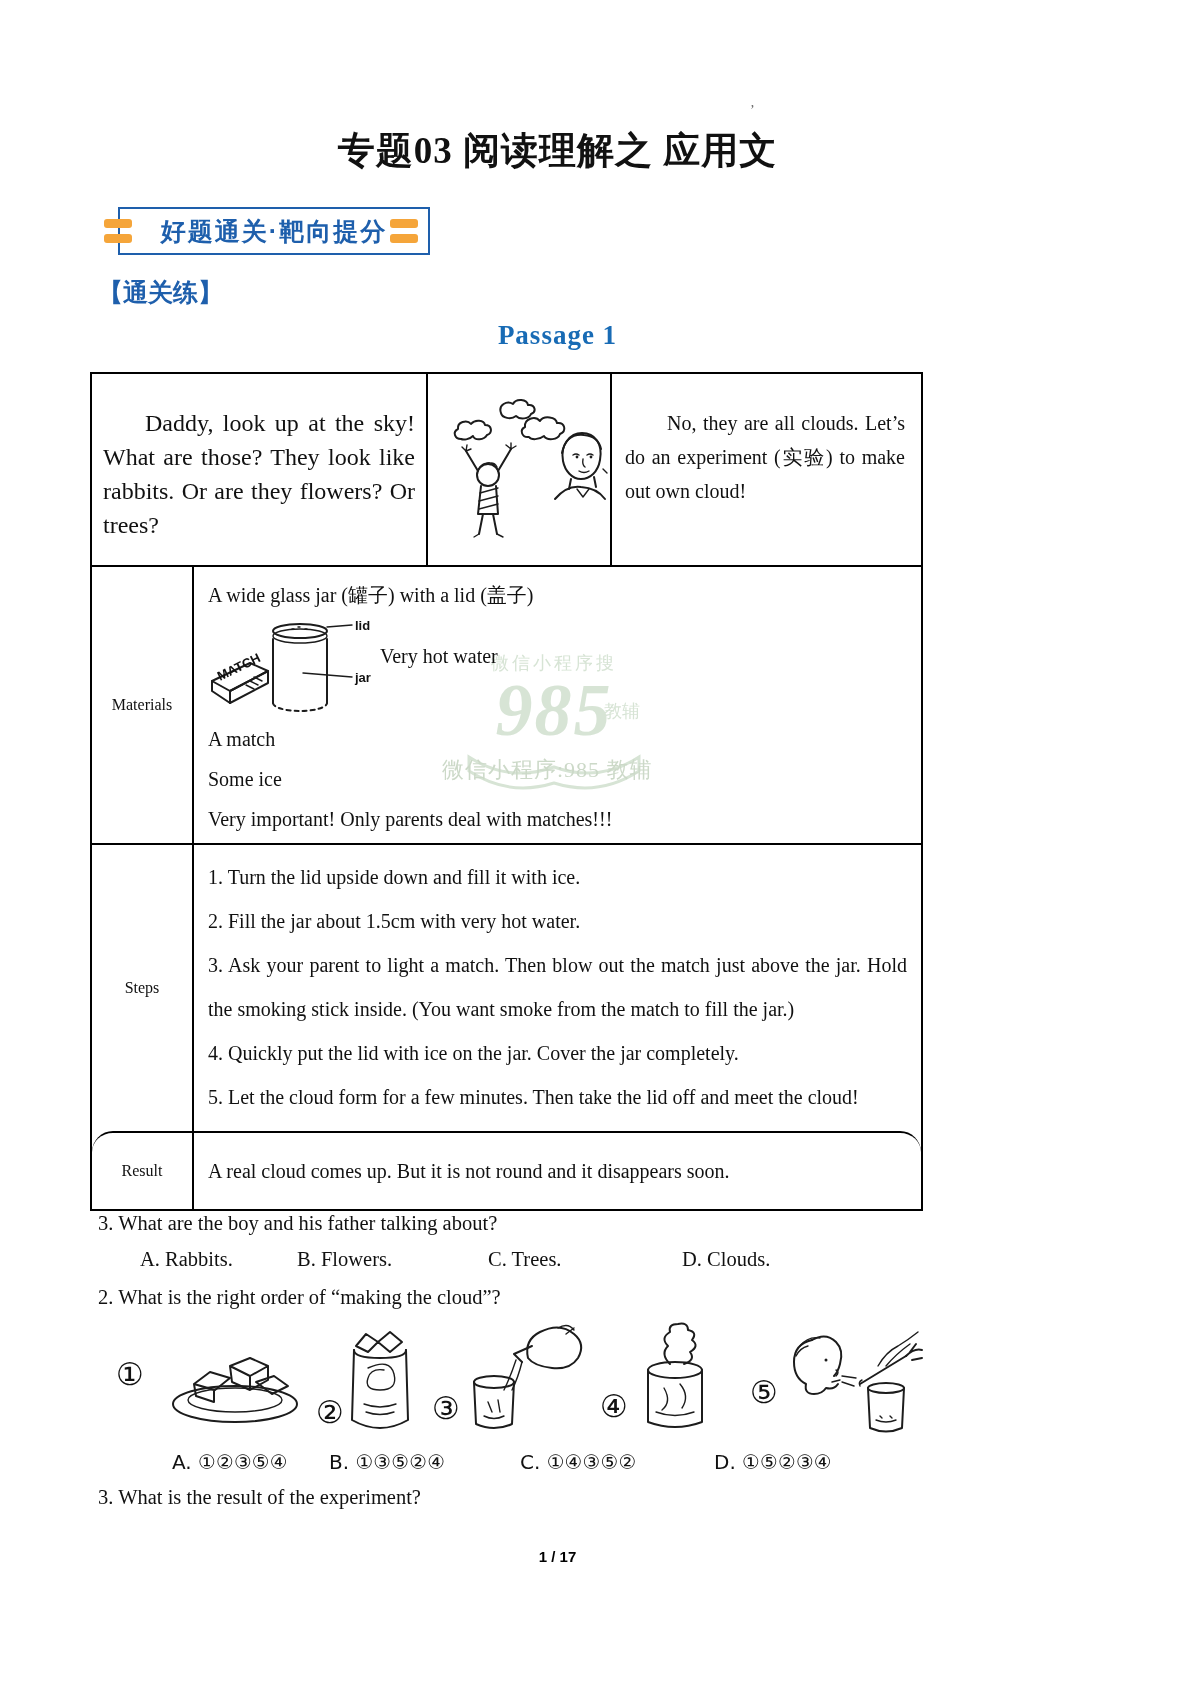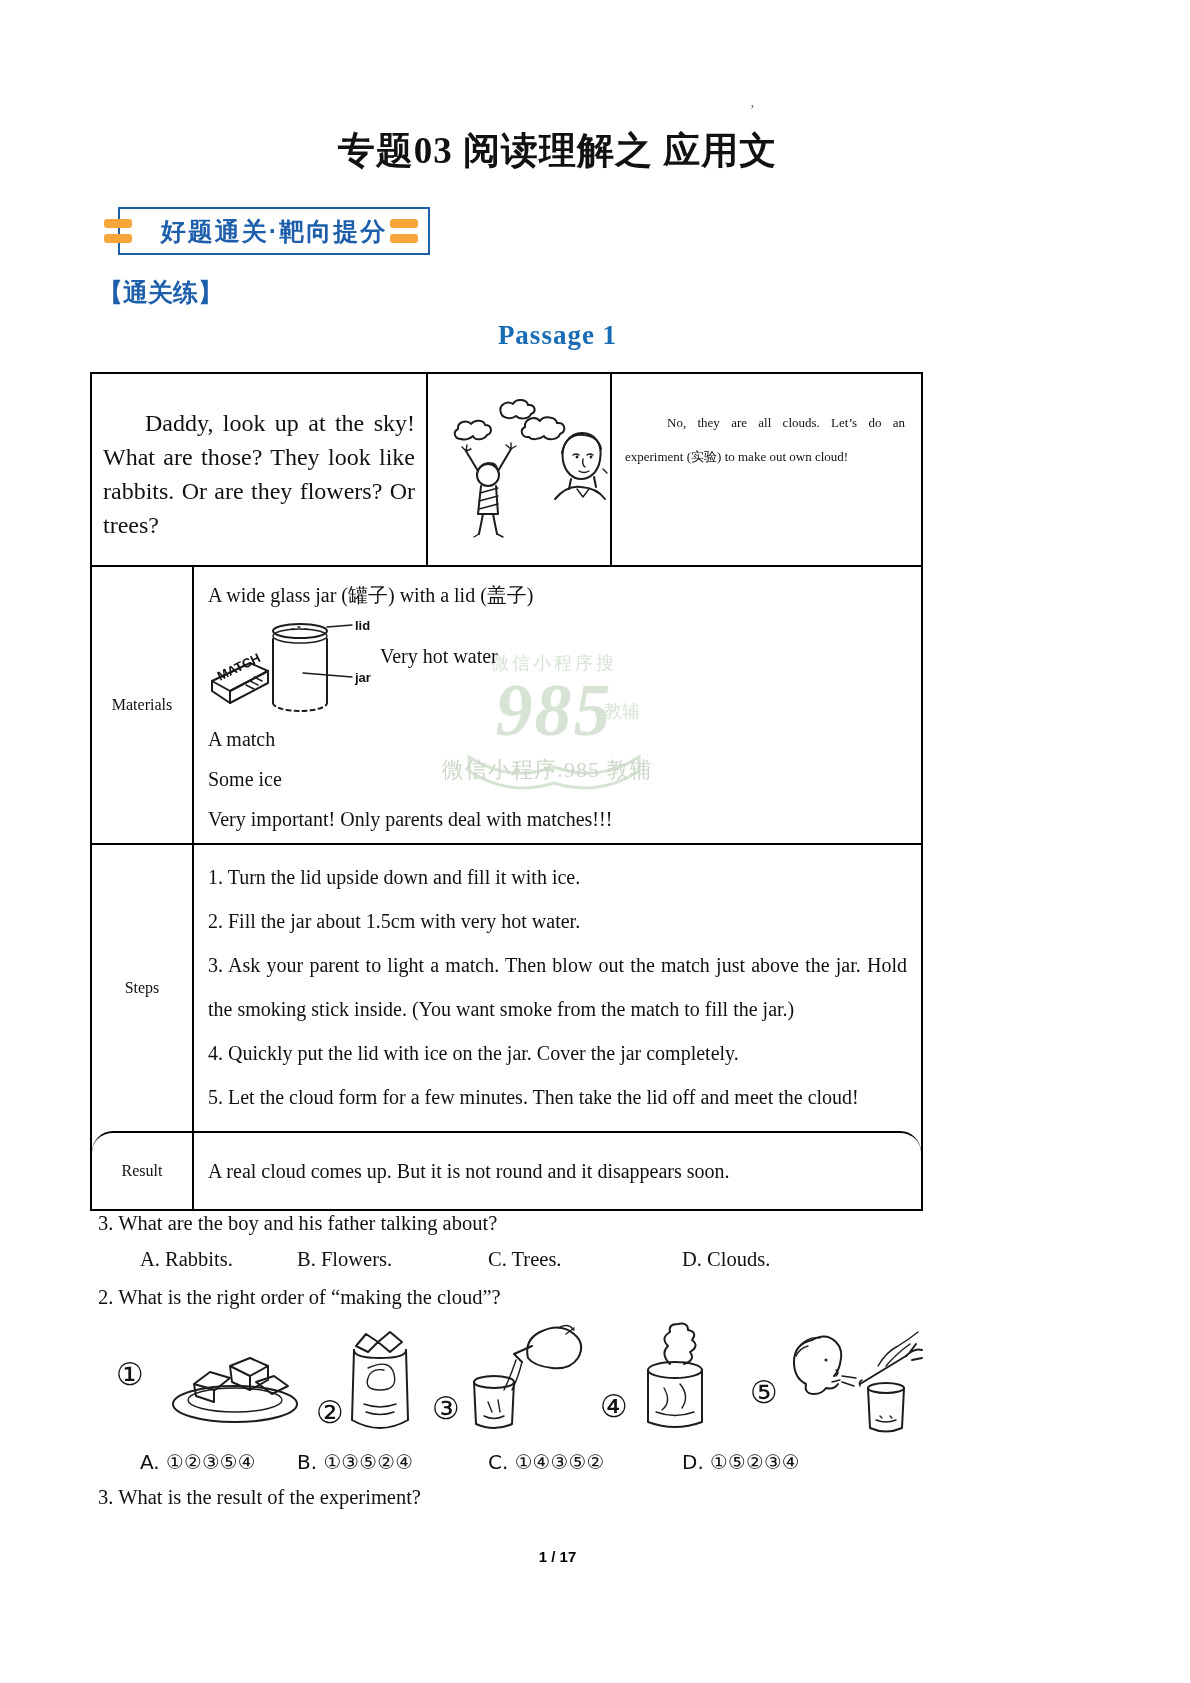--- a/index.html
+++ b/index.html
@@ -58,21 +58,21 @@
   .row{display:flex;}
   .row + .row{border-top:2px solid #000;}
   .cell{position:relative;}
   .row1{height:191px;}
   .dlg-left{
     flex:0 0 336px;border-right:2px solid #000;
     padding:32px 11px 0 11px;font-size:24px;line-height:34px;
     text-align:justify;text-indent:42px;
   }
   .dlg-img{flex:0 0 184px;border-right:2px solid #000;display:flex;align-items:center;justify-content:center;}
-  .dlg-right{flex:1;padding:32px 16px 0 13px;font-size:13px;line-height:34px;text-align:justify;text-indent:42px;}
+  .dlg-right{flex:1;padding:32px 16px 0 13px;font-size:20px;line-height:34px;text-align:justify;text-indent:42px;}
 
   .label-cell{
     flex:0 0 102px;border-right:2px solid #000;
     display:flex;align-items:center;justify-content:center;
     font-size:16px;
   }
   .content-cell{flex:1;position:relative;}
 
   .materials-cell{height:276px;padding:8px 14px 0 14px;font-size:20px;}
   .mat-line{line-height:40px;position:relative;z-index:2;}
@@ -102,21 +102,21 @@
 
   
   .q-block{position:absolute;top:1212px;left:90px;width:940px;font-size:20.5px;}
   .q-text{position:absolute;left:8px;white-space:nowrap;}
   .q1-text{top:0;}
   .opt-row{position:absolute;height:34px;width:100%;}
   .opt-row-1{top:36px;}
   .opt{position:absolute;white-space:nowrap;}
   .opt-a{left:50px;}.opt-b{left:207px;}.opt-c{left:398px;}.opt-d{left:592px;}
   .q2-text{top:74px;}
-  .circled{font-family:"DejaVu Sans",sans-serif;font-size:20px;}
+  .circled{font-family:"DejaVu Sans",sans-serif;font-size:20px;margin-left:32px;}
 
   .strip{position:absolute;top:110px;left:0;width:100%;height:122px;}
   .strip-item{position:absolute;height:118px;}
   .fig-num{
     position:absolute;font-family:"DejaVu Sans",sans-serif;font-size:31px;color:#111;
   }
   .strip-item svg{position:absolute;}
   .item1{left:26px;width:200px;}
   .item1 .fig-num{left:0;top:34px;}
   .item1 svg{left:44px;top:8px;}

